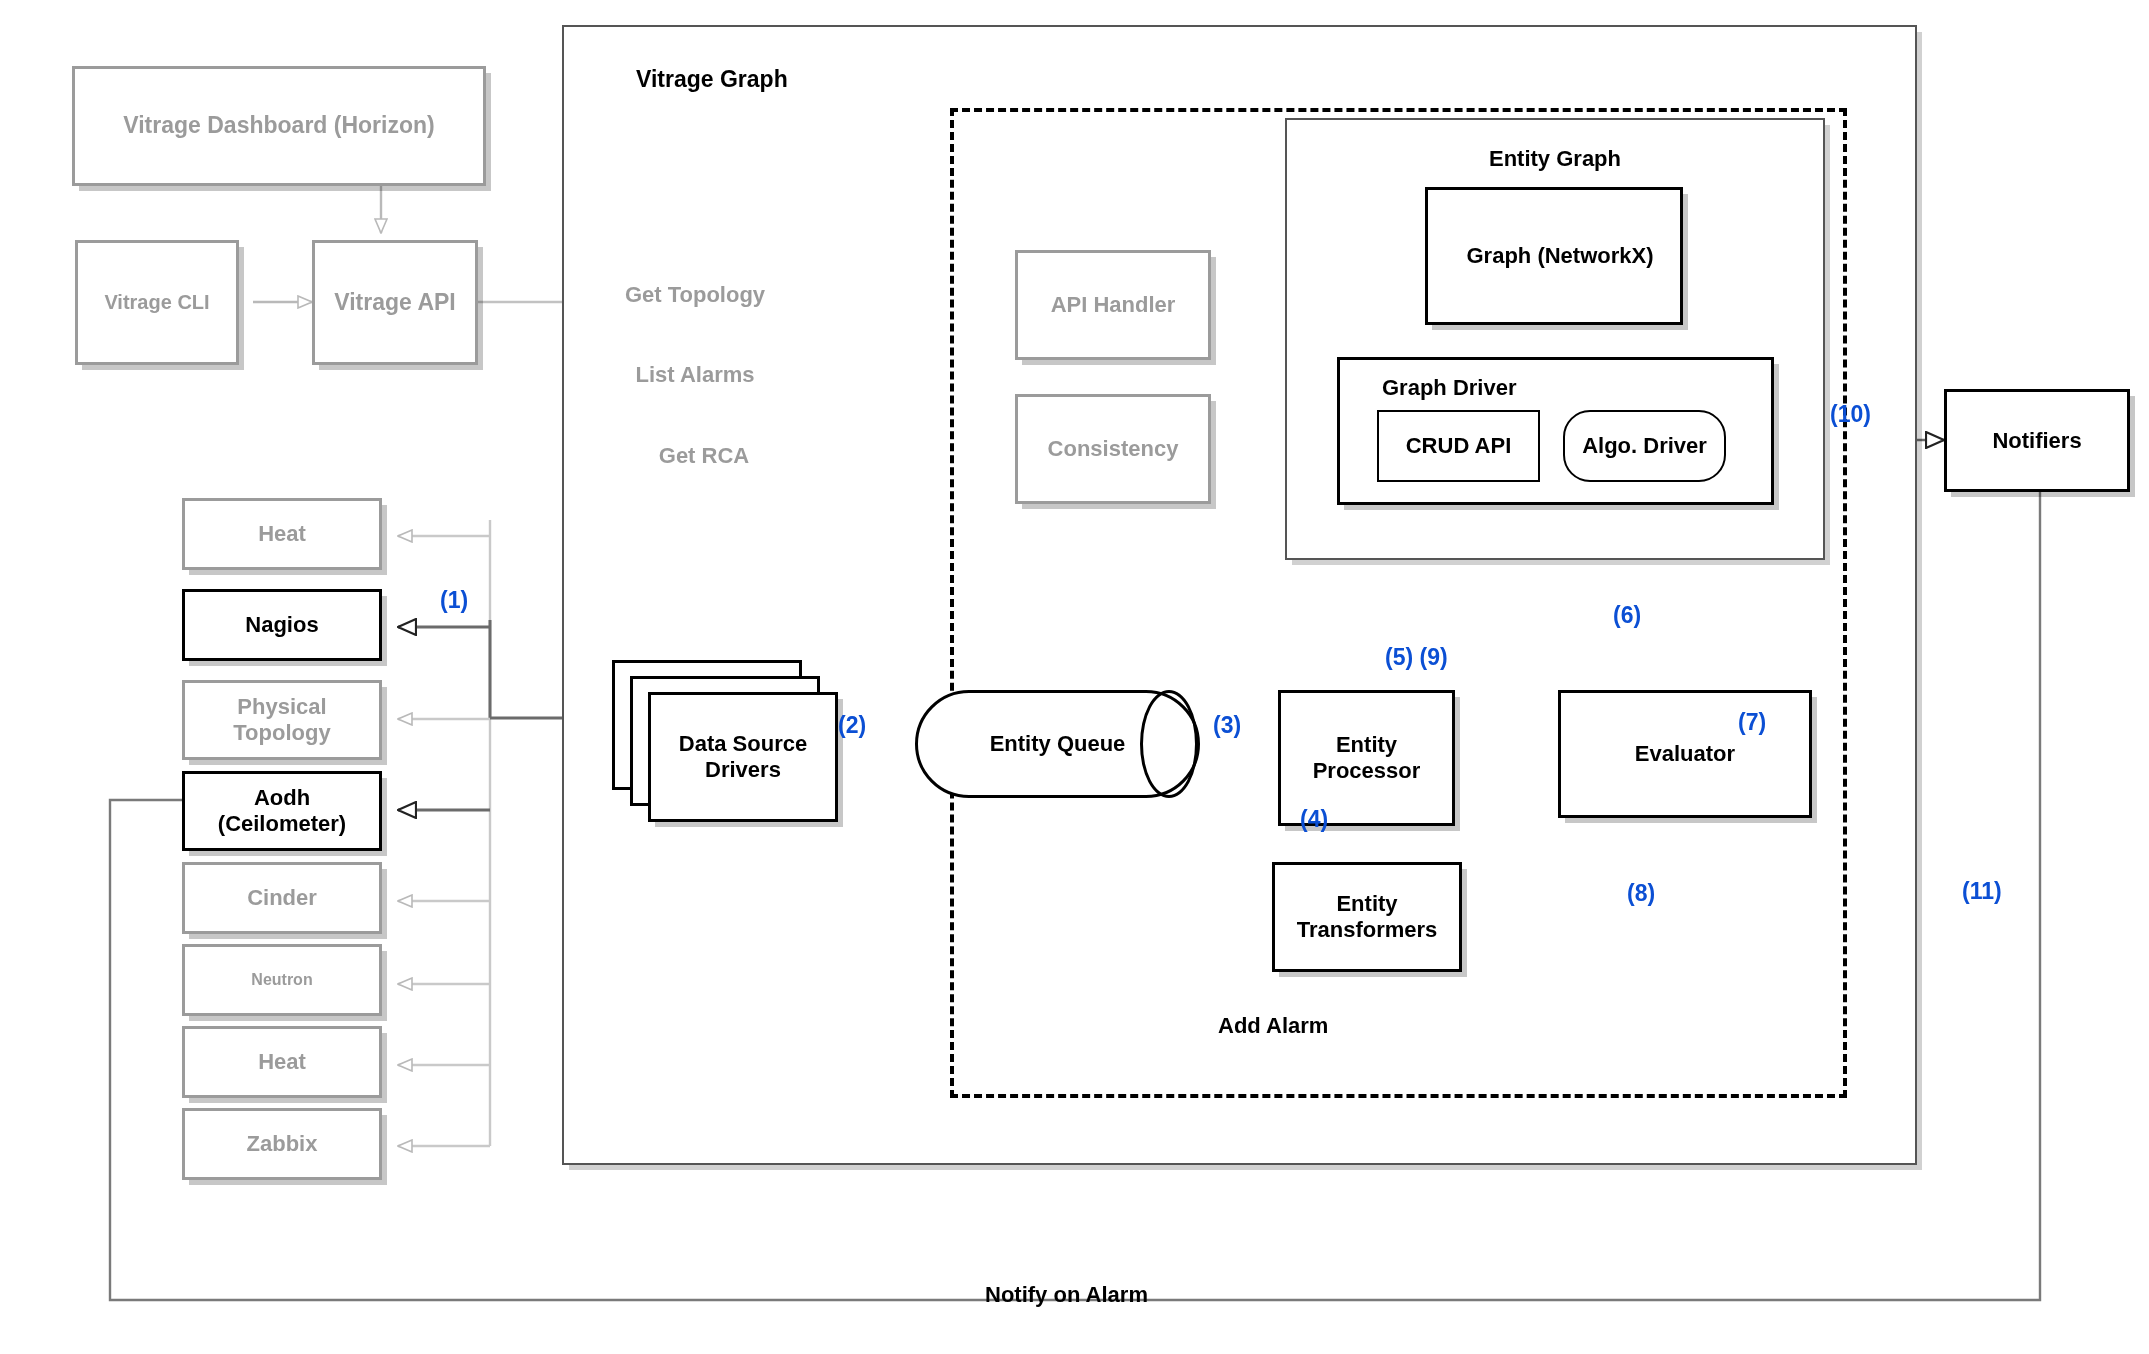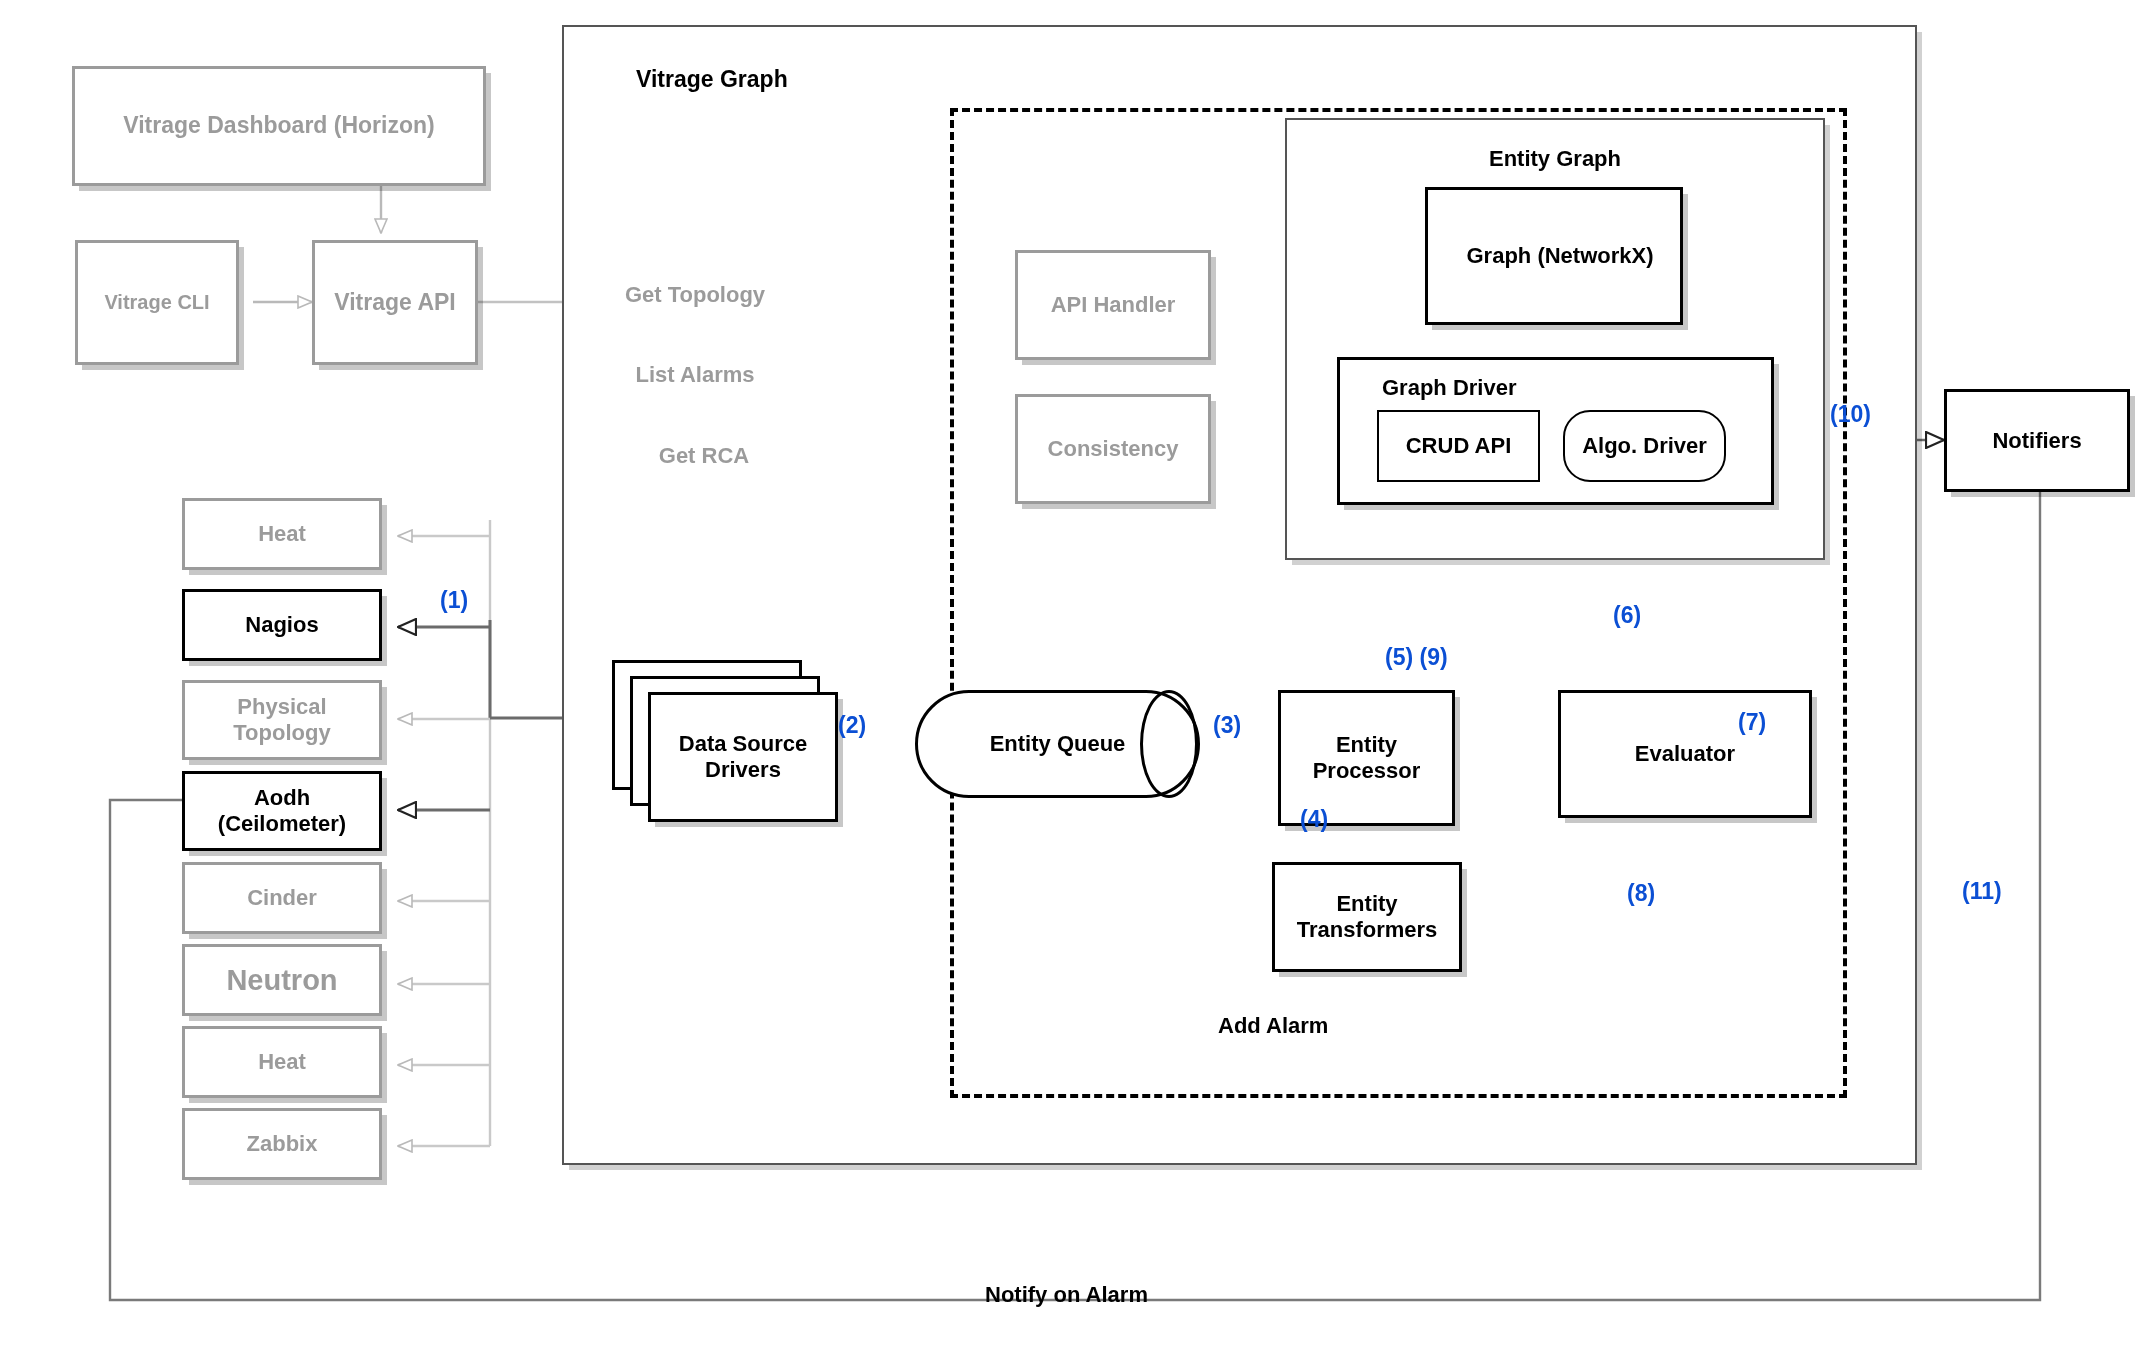--- a/index.html
+++ b/index.html
@@ -133,21 +133,21 @@
 Topology</span></div>
 
   <div class="box solid" style="left:182px;top:771px;width:200px;height:80px;font-size:22px;white-space:pre-line;">
     <span>Aodh
 (Ceilometer)</span></div>
 
   <div class="box ghost" style="left:182px;top:862px;width:200px;height:72px;font-size:22px;">
     <span>Cinder</span>
     </div>
 
-  <div class="box ghost" style="left:182px;top:944px;width:200px;height:72px;font-size:29px;justify-content:center;">
+  <div class="box ghost" style="left:182px;top:944px;width:200px;height:72px;font-size:16px;justify-content:center;">
     <span>Neutron</span>
     </div>
 
   <div class="box ghost" style="left:182px;top:1026px;width:200px;height:72px;font-size:22px;">
     <span>Heat</span>
     </div>
 
   <div class="box ghost" style="left:182px;top:1108px;width:200px;height:72px;font-size:22px;">
     <span>Zabbix</span>
     </div>

